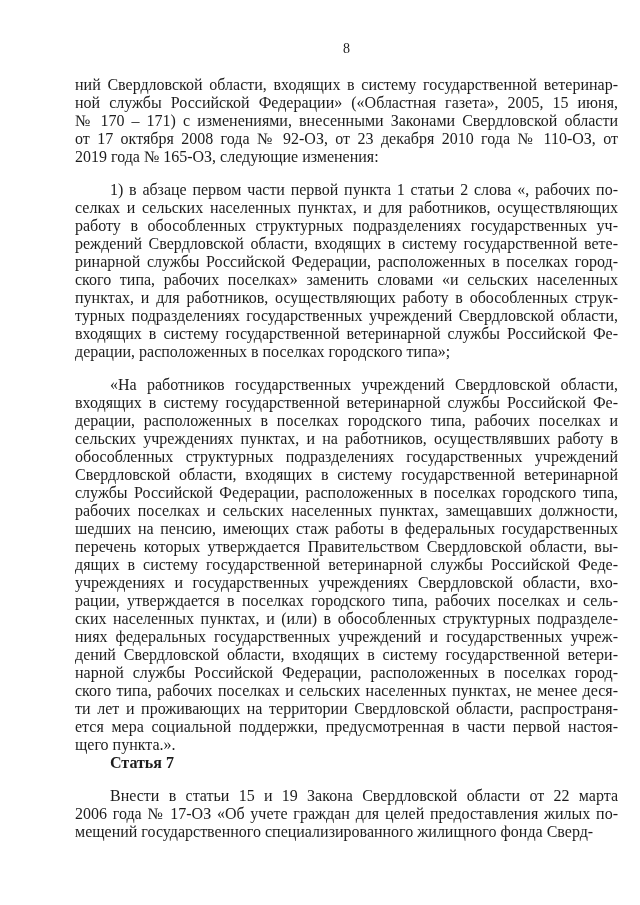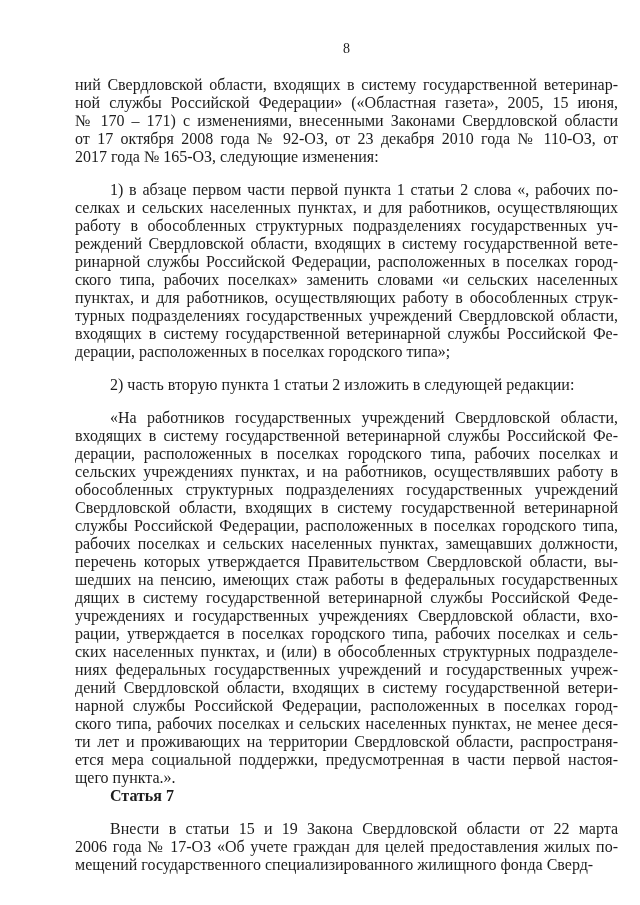--- a/index.html
+++ b/index.html
@@ -54,48 +54,45 @@
 <body>
 
 <div class="page">
   <div class="page-number">8</div>
   <main class="doc-body" id="doc-body">
       <div class="para">
         <div class="line">ний Свердловской области, входящих в систему государственной ветеринар-</div>
         <div class="line">ной службы Российской Федерации» («Областная газета», 2005, 15 июня,</div>
         <div class="line">№ 170 – 171) с изменениями, внесенными Законами Свердловской области</div>
         <div class="line">от 17 октября 2008 года № 92-ОЗ, от 23 декабря 2010 года № 110-ОЗ, от</div>
-        <div class="line last">2017 года № 165-ОЗ, следующие изменения:</div>
+        <div class="line last">2019 года № 165-ОЗ, следующие изменения:</div>
       </div>
       <div class="para">
         <div class="line indented">1) в абзаце первом части первой пункта 1 статьи 2 слова «, рабочих по-</div>
         <div class="line">селках и сельских населенных пунктах, и для работников, осуществляющих</div>
         <div class="line">работу в обособленных структурных подразделениях государственных уч-</div>
         <div class="line">реждений Свердловской области, входящих в систему государственной вете-</div>
         <div class="line">ринарной службы Российской Федерации, расположенных в поселках город-</div>
         <div class="line">ского типа, рабочих поселках» заменить словами «и сельских населенных</div>
         <div class="line">пунктах, и для работников, осуществляющих работу в обособленных струк-</div>
         <div class="line">турных подразделениях государственных учреждений Свердловской области,</div>
         <div class="line">входящих в систему государственной ветеринарной службы Российской Фе-</div>
         <div class="line last">дерации, расположенных в поселках городского типа»;</div>
       </div>
       <div class="para">
-        <div class="line last indented">2) часть вторую пункта 1 статьи 2 изложить в следующей редакции:</div>
-      </div>
-      <div class="para">
         <div class="line indented">«На работников государственных учреждений Свердловской области,</div>
         <div class="line">входящих в систему государственной ветеринарной службы Российской Фе-</div>
         <div class="line">дерации, расположенных в поселках городского типа, рабочих поселках и</div>
         <div class="line">сельских учреждениях пунктах, и на работников, осуществлявших работу в</div>
         <div class="line">обособленных структурных подразделениях государственных учреждений</div>
         <div class="line">Свердловской области, входящих в систему государственной ветеринарной</div>
         <div class="line">службы Российской Федерации, расположенных в поселках городского типа,</div>
         <div class="line">рабочих поселках и сельских населенных пунктах, замещавших должности,</div>
+        <div class="line">шедших на пенсию, имеющих стаж работы в федеральных государственных</div>
         <div class="line">перечень которых утверждается Правительством Свердловской области, вы-</div>
-        <div class="line">шедших на пенсию, имеющих стаж работы в федеральных государственных</div>
         <div class="line">дящих в систему государственной ветеринарной службы Российской Феде-</div>
         <div class="line">учреждениях и государственных учреждениях Свердловской области, вхо-</div>
         <div class="line">рации, утверждается в поселках городского типа, рабочих поселках и сель-</div>
         <div class="line">ских населенных пунктах, и (или) в обособленных структурных подразделе-</div>
         <div class="line">ниях федеральных государственных учреждений и государственных учреж-</div>
         <div class="line">дений Свердловской области, входящих в систему государственной ветери-</div>
         <div class="line">нарной службы Российской Федерации, расположенных в поселках город-</div>
         <div class="line">ского типа, рабочих поселках и сельских населенных пунктах, не менее деся-</div>
         <div class="line">ти лет и проживающих на территории Свердловской области, распространя-</div>
         <div class="line">ется мера социальной поддержки, предусмотренная в части первой настоя-</div>

